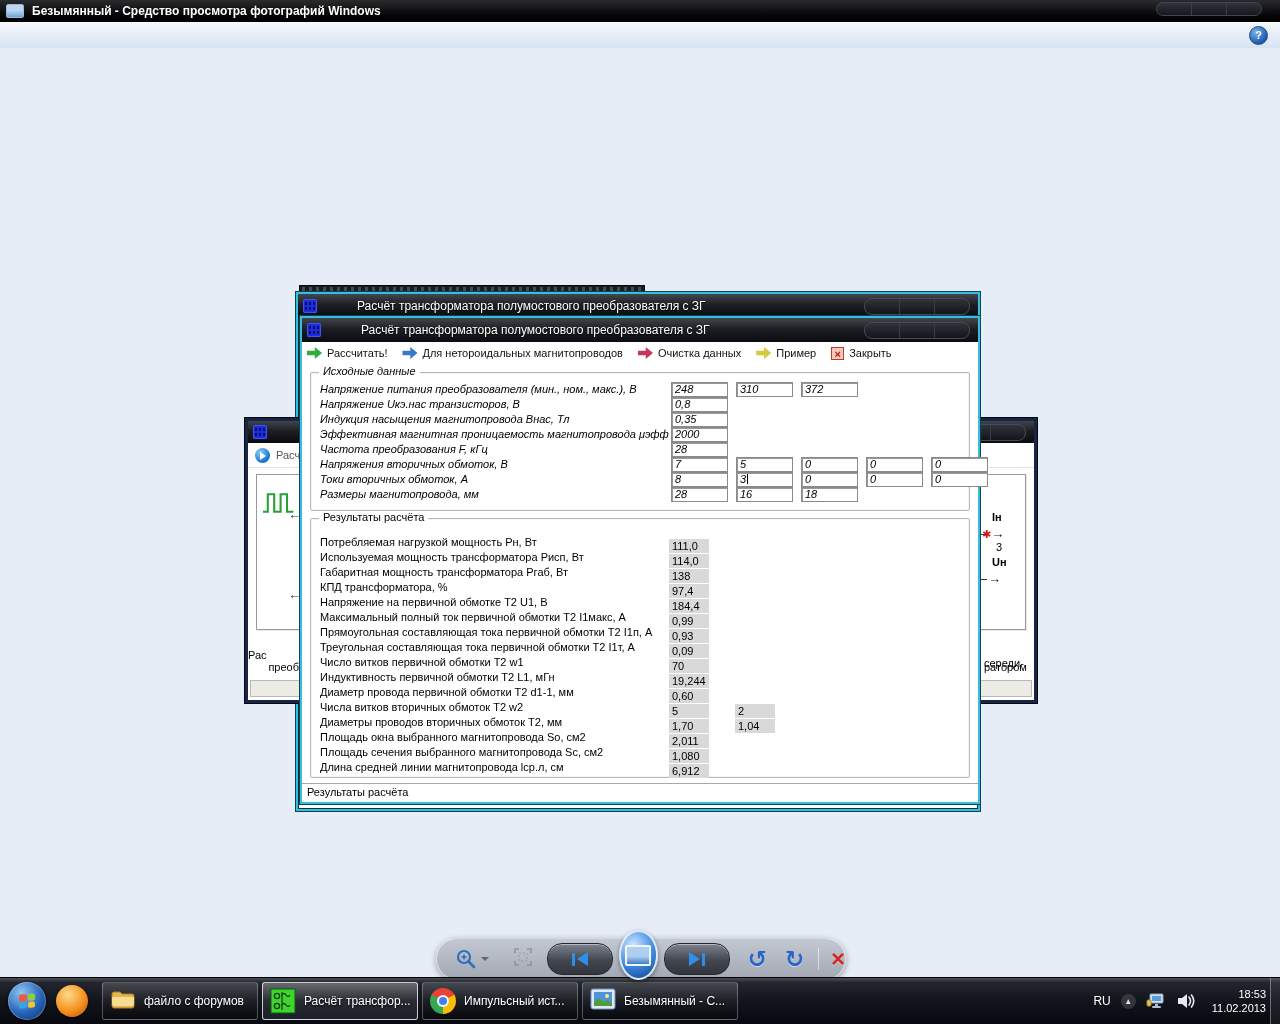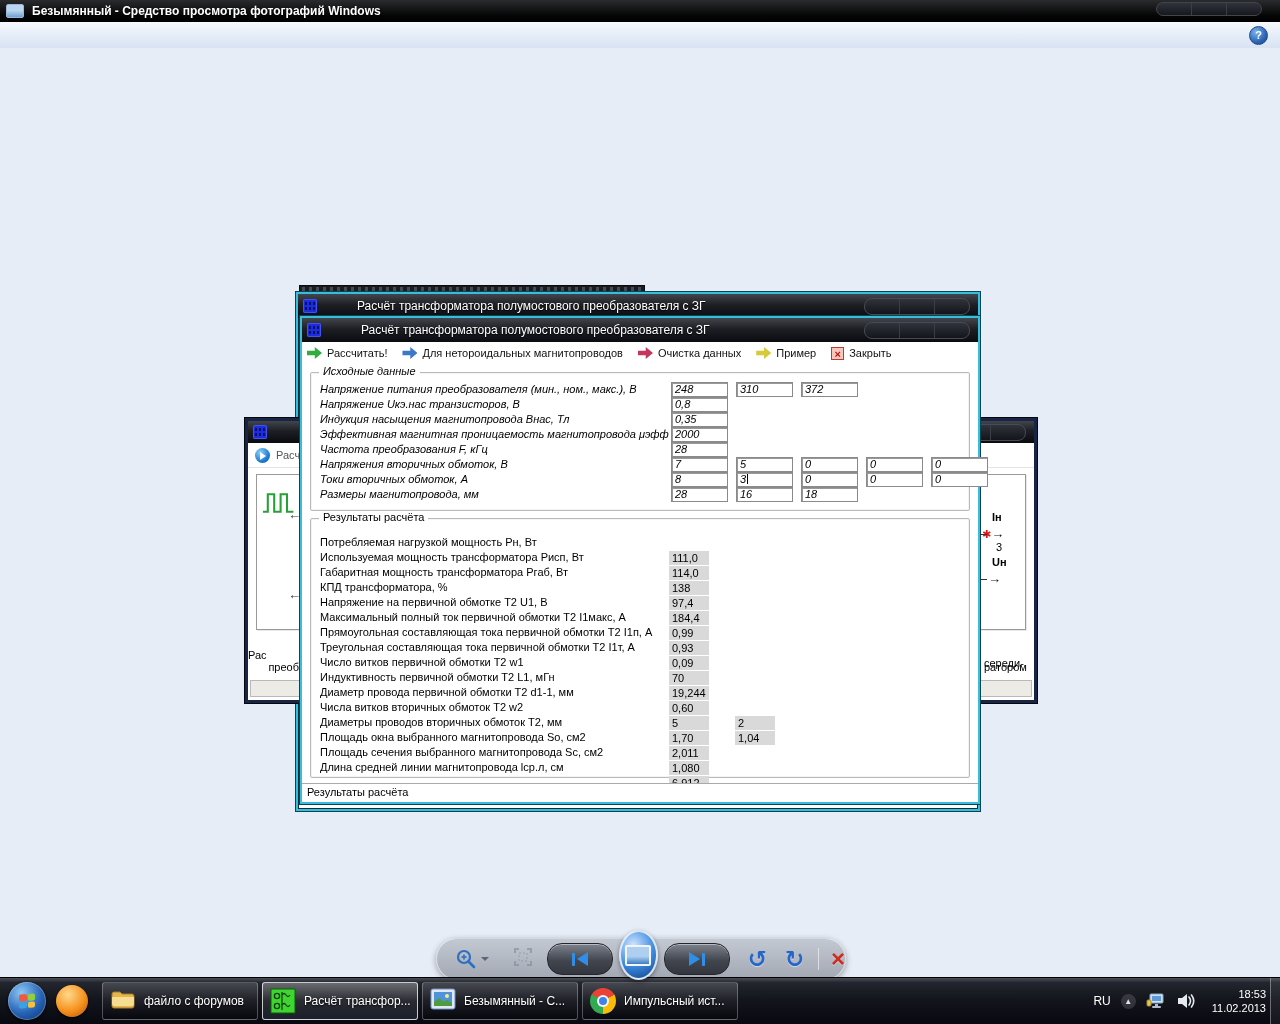--- a/index.html
+++ b/index.html
@@ -69,21 +69,21 @@
     font-size:11px;color:#000;}
   .io-row{position:absolute;left:0;right:0;height:15px;}
   .io-label{position:absolute;left:9px;top:1px;font-size:11px;color:#000;white-space:nowrap;}
   .io-fields{position:absolute;left:360px;top:0;display:flex;}
   .io-field{width:52px;height:13px;margin-right:8px;background:#fff;border:1px solid #8a8a8a;
     box-shadow:inset 1px 1px 0 rgba(70,70,70,.55);font-size:11px;line-height:13px;padding-left:3px;
     box-sizing:content-box;color:#000;position:relative;}
   .io-caret{display:inline-block;width:1px;height:10px;background:#000;vertical-align:-1px;margin-left:1px;}
   .res-row{position:absolute;left:0;right:0;height:15px;}
   .res-label{position:absolute;left:9px;top:1px;font-size:11px;color:#000;white-space:nowrap;}
-  .res-values{position:absolute;left:358px;top:16px;display:flex;}
+  .res-values{position:absolute;left:358px;top:4px;display:flex;}
   .res-value{min-width:34px;margin-right:26px;background:#d9d9d9;font-size:11px;line-height:14px;
     padding:0 3px;color:#000;}
   .calc-statusbar{position:absolute;left:0;right:0;bottom:1px;height:17px;border-top:1px solid #a9a9a9;
     font-size:11px;line-height:16px;padding-left:5px;background:#fff;color:#000;}
 
   
   .bg-playrow{height:24px;background:#fff;display:flex;align-items:center;border-bottom:1px solid #e4e4e4;}
   .play-icon{width:15px;height:15px;border-radius:50%;margin:0 6px 0 7px;
     background:radial-gradient(circle at 35% 30%,#8fd0f5,#1f7fd4 60%,#0b4f9e);position:relative;}
   .play-icon::after{content:"";position:absolute;left:5px;top:4px;width:0;height:0;
@@ -530,31 +530,31 @@
           <span class="task-icon"><svg width="26" height="26" viewBox="0 0 26 26">
               <rect x="1" y="1" width="24" height="24" fill="#3ed62e" stroke="#0c5c10"></rect>
               <circle cx="7" cy="8" r="2.6" fill="none" stroke="#143c14" stroke-width="1.4"></circle>
               <circle cx="7" cy="18" r="2.6" fill="none" stroke="#143c14" stroke-width="1.4"></circle>
               <path d="M12 7 q2-3 4 0 t4 0 M12 17 q2-3 4 0 t4 0" fill="none" stroke="#143c14" stroke-width="1.3"></path>
               <line x1="12" y1="4" x2="12" y2="22" stroke="#143c14" stroke-width="1.2"></line>
             </svg></span>
           <span class="task-label">Расчёт трансфор...</span>
         </span>
         <span class="task-btn">
+          <span class="task-icon chrome-icon"></span>
+          <span class="task-label">Импульсный ист...</span>
+        </span>
+        <span class="task-btn">
           <span class="task-icon"><svg width="26" height="22" viewBox="0 0 26 22">
               <rect x="1" y="1" width="24" height="20" rx="2" fill="#dfe8f4" stroke="#6f92c2"></rect>
               <rect x="4" y="4" width="18" height="14" fill="#4f93d8"></rect>
               <path d="M4 14 l5-4 5 4 3-2 5 3 v3 H4 z" fill="#4f9c3c"></path>
               <circle cx="17" cy="8" r="2" fill="#fce88a"></circle>
             </svg></span>
           <span class="task-label">Безымянный - С...</span>
-        </span>
-        <span class="task-btn">
-          <span class="task-icon chrome-icon"></span>
-          <span class="task-label">Импульсный ист...</span>
         </span>
       </span>
     <div class="tray">
       <span class="tray-lang">RU</span>
       <span class="tray-expand">▲</span>
       <svg width="20" height="18" viewBox="0 0 20 18">
         <rect x="4" y="2" width="13" height="9" rx="1" fill="#cfe0f2" stroke="#8fa6c2"></rect>
         <rect x="6" y="4" width="9" height="5" fill="#5b9bd8"></rect>
         <rect x="9" y="12" width="3" height="2" fill="#aebdd0"></rect>
         <rect x="6" y="14" width="9" height="2" rx="1" fill="#aebdd0"></rect>

